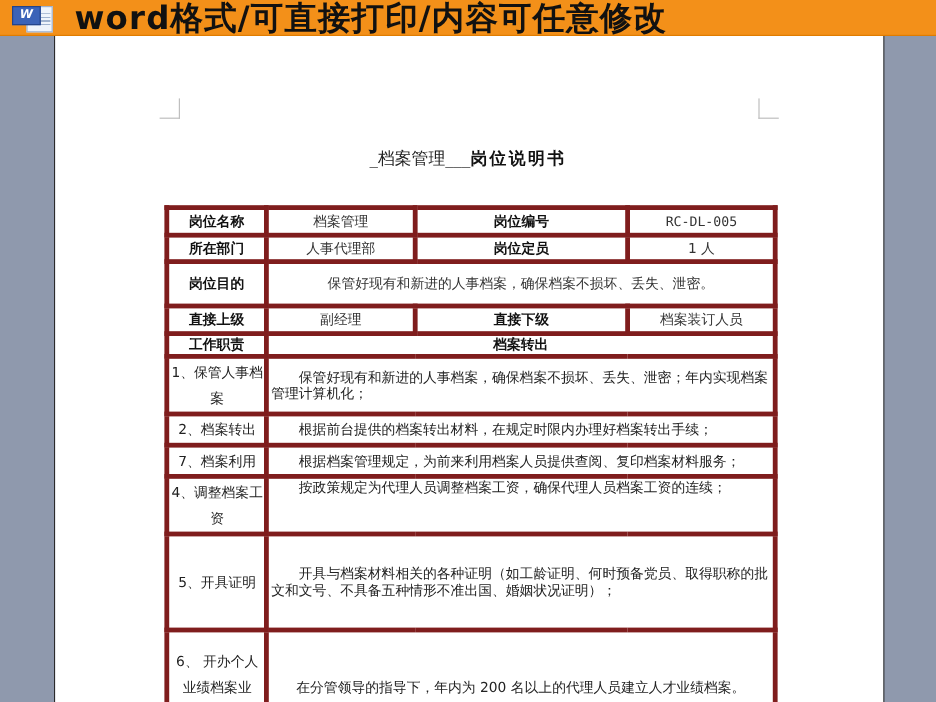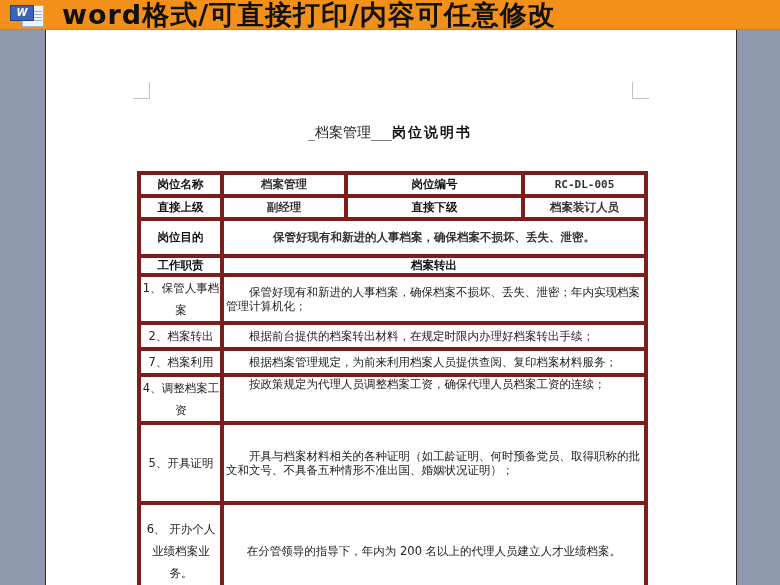--- a/index.html
+++ b/index.html
@@ -15,21 +15,21 @@
   .page { position:absolute; left:46px; top:30px; width:690px; height:555px; background:#fff; }
   .corner { position:absolute; width:16px; height:16px; border-color:#bfbfbf; border-style:solid; border-width:0; }
   .corner.tl { left:133px; top:82px; border-right-width:1px; border-bottom-width:1px; }
   .corner.tr { left:632px; top:82px; border-left-width:1px; border-bottom-width:1px; }
   .doc-title { position:absolute; left:0; width:780px; top:124px; text-align:center; font-family:"DejaVu Serif", serif; font-size:14px; color:#111; }
   .doc-title .pre { color:#222; }
   .doc-title .main { font-weight:bold; letter-spacing:2px; }
   table.jd { position:absolute; left:137px; top:171px; width:507px; border-collapse:collapse; font-family:"DejaVu Sans", sans-serif; font-size:11.5px; color:#222; table-layout:fixed; }
   table.jd td { border:4px solid #7f1d1d; padding:0; vertical-align:middle; }
   .hdr { font-weight:bold; text-align:center; color:#111; }
-  .val { text-align:center; color:#333;font-weight:bold; }
+  .val { text-align:center; color:#333; }
   .mono { font-family:"DejaVu Sans Mono", monospace; font-size:11px; }
   .duty { text-align:center; line-height:22px; padding-left:1px !important;margin-top:11px; }
   .content { text-align:left; line-height:14px; padding:0 2px !important; }
   .content.indent { text-indent:2em; }
   .center { text-align:center; }
 </style>
 </head>
 <body>
 
 <div class="banner">
@@ -59,29 +59,35 @@
     <col style="width:177px">
     <col style="width:123px">
   </colgroup>
   <tbody>
       <tr style="height:23px">
     <td class="hdr">岗位名称</td>
     <td class="val">档案管理</td>
     <td class="hdr">岗位编号</td>
     <td class="val mono">RC-DL-005</td>
   </tr>
+  <tr style="height:22px">
+    <td class="hdr">所在部门</td>
+    <td class="val">人事代理部</td>
+    <td class="hdr">岗位定员</td>
+    <td class="val">1 人</td>
+  </tr>
+  <tr style="height:37px">
+    <td class="hdr">岗位目的</td>
+    <td class="val" colspan="3">保管好现有和新进的人事档案，确保档案不损坏、丢失、泄密。</td>
+  </tr>
   <tr style="height:23px">
     <td class="hdr">直接上级</td>
     <td class="val">副经理</td>
     <td class="hdr">直接下级</td>
     <td class="val">档案装订人员</td>
-  </tr>
-  <tr style="height:37px">
-    <td class="hdr">岗位目的</td>
-    <td class="val" colspan="3">保管好现有和新进的人事档案，确保档案不损坏、丢失、泄密。</td>
   </tr>
   <tr style="height:19px">
     <td class="hdr">工作职责</td>
     <td class="hdr" colspan="3">档案转出</td>
   </tr>
   <tr style="height:42px">
     <td class="duty">1、保管人事档案</td>
     <td class="content indent" colspan="3">保管好现有和新进的人事档案，确保档案不损坏、丢失、泄密；年内实现档案管理计算机化；</td>
   </tr>
   <tr style="height:23px">

